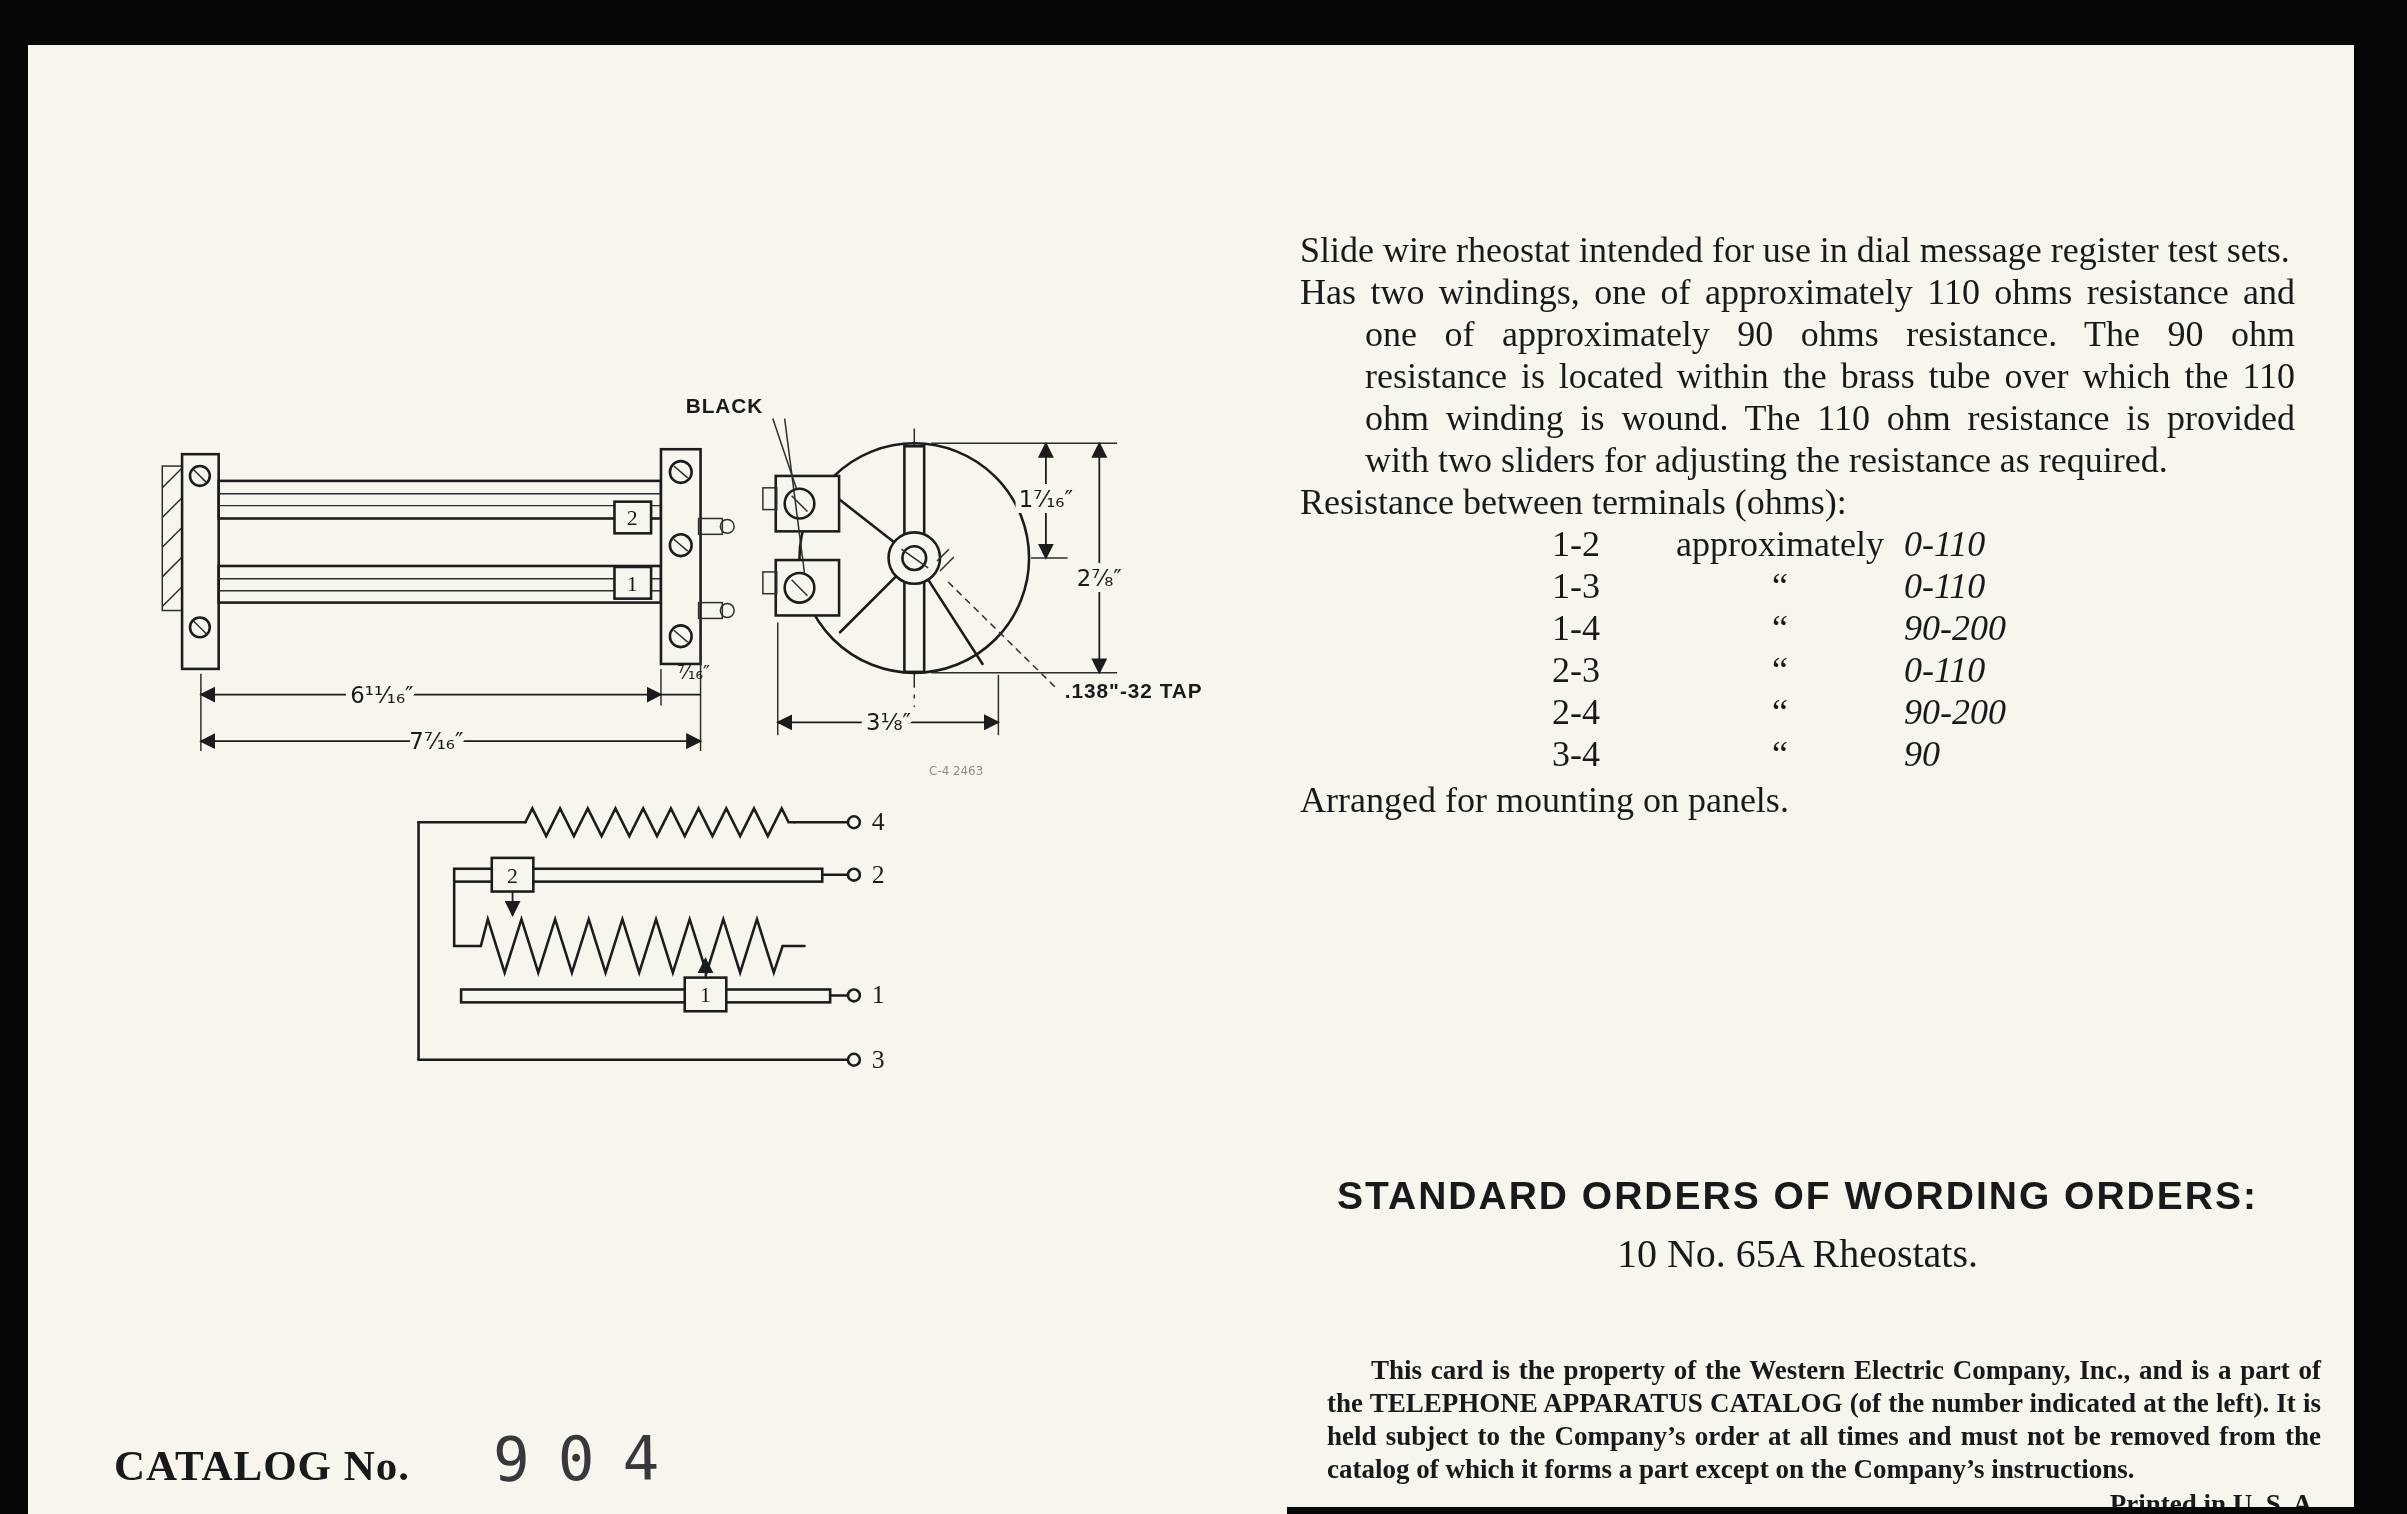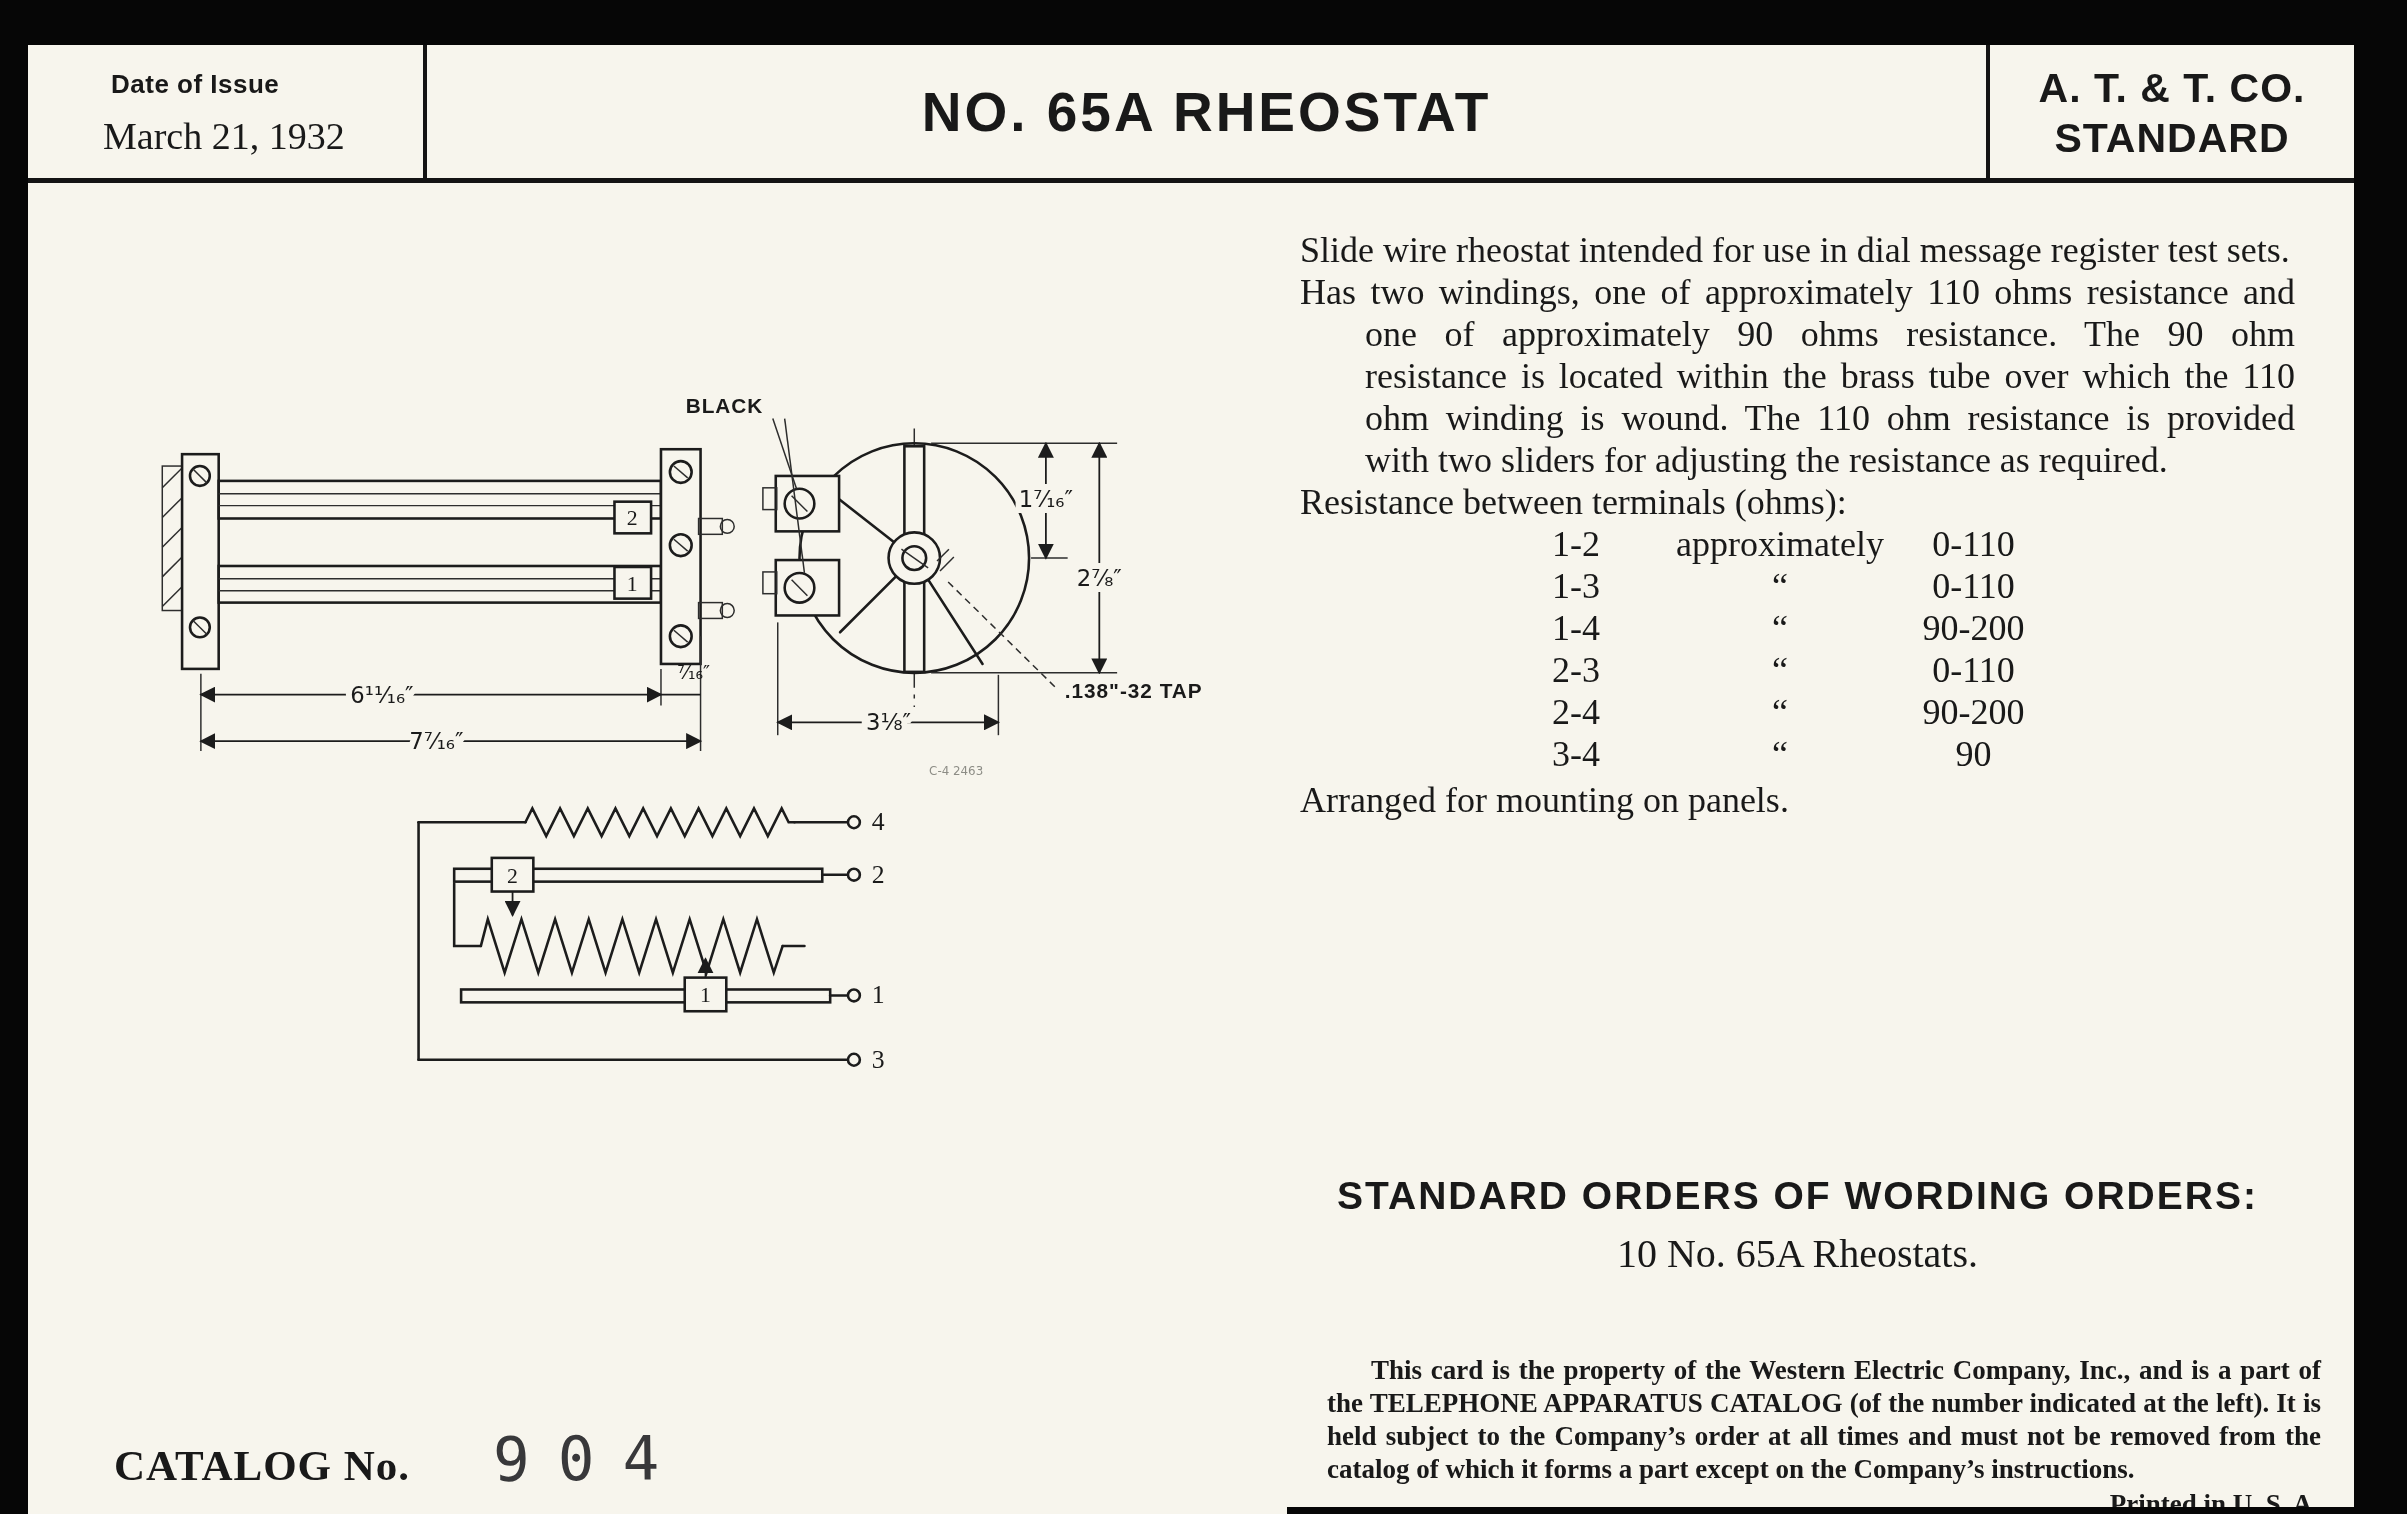--- a/index.html
+++ b/index.html
@@ -22,21 +22,21 @@
   .org-cell{width:364px;text-align:center;padding-top:18px;font:700 41px "Liberation Sans",sans-serif;line-height:50px;letter-spacing:1px;}
   
   .desc{position:absolute;left:1272px;top:184px;width:995px;font:400 36px/42px "Liberation Serif",serif;text-align:justify;}
   .desc p{margin:0;}
   .hang{padding-left:65px;text-indent:-65px;}
   .flush{text-align:left;}
   .res-table{margin:0 0 4px 0;}
   .rrow{display:flex;padding-left:252px;line-height:42px;text-align:left;}
   .rpair{width:104px;}
   .rnote{width:248px;text-align:center;}
-  .rval{width:139px;text-align:center;}
+  .rval{width:139px;text-align:left;font-style:italic;}
   .rrow:last-child .rval{padding-right:55px;}
   
   .orders{position:absolute;left:1272px;top:1129px;width:995px;text-align:center;}
   .orders-head{font:700 39px "Liberation Sans",sans-serif;letter-spacing:2px;}
   .orders-example{margin-top:12px;font:400 40px "Liberation Serif",serif;}
   
   .fineprint{position:absolute;left:1299px;top:1309px;width:994px;height:170px;
     font:700 27px/33px "Liberation Serif",serif;text-align:justify;}
   .fineprint p{margin:0;text-indent:44px;}
   .printed{position:absolute;right:2px;bottom:4px;font:700 27px "Liberation Serif",serif;}
@@ -56,33 +56,20 @@
   .termtxt{font:26px "Liberation Serif",serif;fill:#1a1a1a;}
   .boxtxt{font:22px "Liberation Serif",serif;fill:#1a1a1a;text-anchor:middle;}
   .notetxt{font:12px "DejaVu Sans",sans-serif;fill:#8d8d86;}
   .sliver{position:absolute;left:1287px;top:1507px;width:1121px;height:8px;background:#060606;}
 </style>
 </head>
 <body>
 
 <div class="paper">
 
-  <header class="hdr">
-    <div class="cell date-cell">
-      <div class="date-label">Date of Issue</div>
-      <div class="date-value">March 21, 1932</div>
-    </div>
-    <div class="cell title-cell">
-      <h1 class="page-title">NO. 65A RHEOSTAT</h1>
-    </div>
-    <div class="cell org-cell">
-      <div>A. T. &amp; T. CO.</div>
-      <div>STANDARD</div>
-    </div>
-  </header>
 
   <section class="desc">
     <p class="hang">Slide wire rheostat intended for use in dial message register test sets.</p>
     <p class="hang">Has two windings, one of approximately 110 ohms resistance and one of approximately 90 ohms resistance.  The 90 ohm resistance is located within the brass tube over which the 110 ohm winding is wound.  The 110 ohm resistance is provided with two sliders for adjusting the resistance as required.</p>
     <p class="flush">Resistance between terminals (ohms):</p>
     <div class="res-table">
       <div class="rrow">
         <span class="rpair">1-2</span>
         <span class="rnote">approximately</span>
         <span class="rval">0-110</span>

